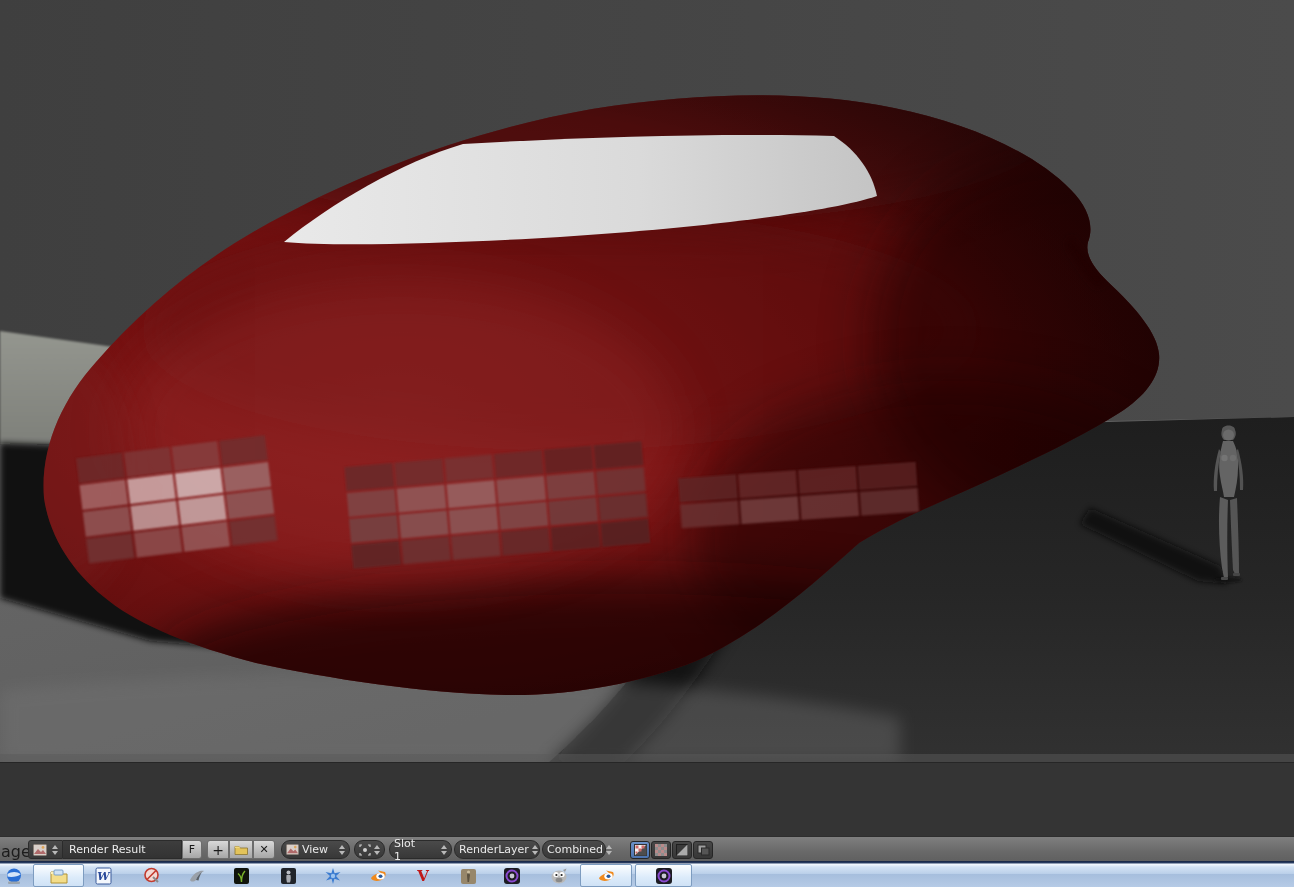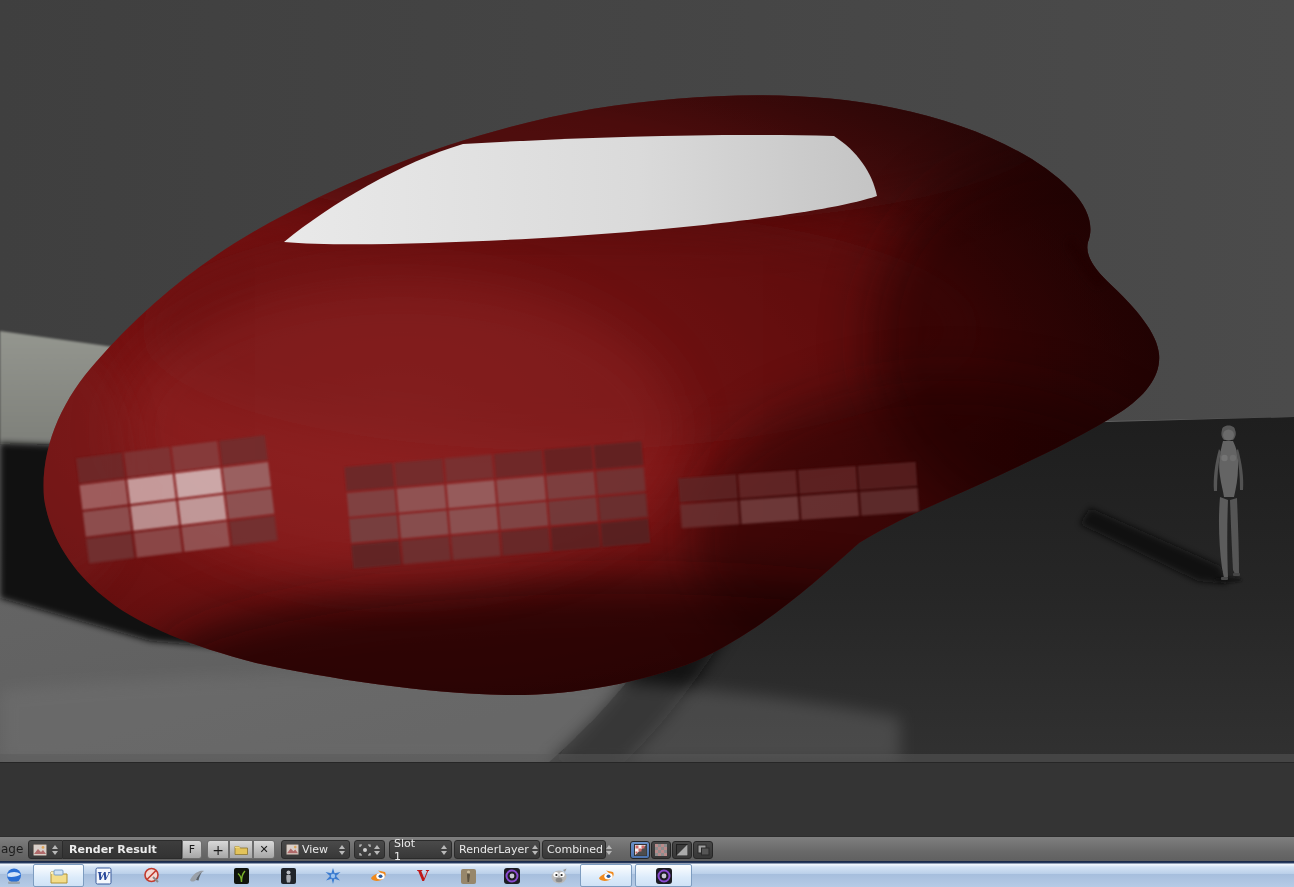--- a/index.html
+++ b/index.html
@@ -6,30 +6,30 @@
   .screen{position:relative;width:1294px;height:887px;overflow:hidden;
           font-family:"DejaVu Sans",sans-serif;-webkit-font-smoothing:antialiased;}
   
   .canvas{position:absolute;left:0;top:0;width:1294px;height:836px;background:#343434;}
   .canvas svg{display:block;}
   
   .hdr{position:absolute;left:0;top:836px;width:1294px;height:25px;
        background:linear-gradient(#7f7f7f,#696969 60%,#606060);
        border-top:1px solid #2e2e2e;box-sizing:border-box;font-size:11px;color:#111;}
   .hdr *{box-sizing:border-box;}
-  .menu-label{position:absolute;left:1px;top:5px;color:#1c1c1c;font-size:12px;}
-  .wdark{position:absolute;top:3px;height:19px;border:1px solid #2b2b2b;border-radius:3px;
+  .menu-label{position:absolute;left:1px;top:5px;color:#1c1c1c;font-size:16px;}
+  .wdark{position:absolute;top:3px;height:19px;border:1px solid #2b2b2b;border-radius:9px;
          background:linear-gradient(#4a4a4a,#383838);color:#e9e9e9;display:flex;
          align-items:center;padding:0 4px;gap:3px;}
   .wlight{position:absolute;top:3px;height:19px;border:1px solid #6d6d6d;
           background:linear-gradient(#d9d9d9,#a6a6a6);color:#1a1a1a;display:flex;
           align-items:center;justify-content:center;font-size:11px;}
   .nfield{position:absolute;top:3px;height:19px;background:linear-gradient(#3d3d3d,#333);
           border:1px solid #2b2b2b;border-left:none;color:#ececec;display:flex;
-          align-items:center;padding:0 6px;font-weight:bold;}
+          align-items:center;padding:0 6px;}
   .spin{display:inline-flex;flex-direction:column;gap:2px;margin-left:auto;}
   .spin i{width:0;height:0;border-left:3.5px solid transparent;border-right:3.5px solid transparent;}
   .spin .up{border-bottom:4px solid #b9b9b9;}
   .spin .dn{border-top:4px solid #b9b9b9;}
   .toggle{position:absolute;top:4px;width:20px;height:18px;border:1px solid #262626;
           border-radius:3px;background:linear-gradient(#474747,#373737);
           display:flex;align-items:center;justify-content:center;}
   .toggle.active{background:linear-gradient(#6c92c8,#4a72ad);}
   
   .tbar{position:absolute;left:0;top:861px;width:1294px;height:26px;

